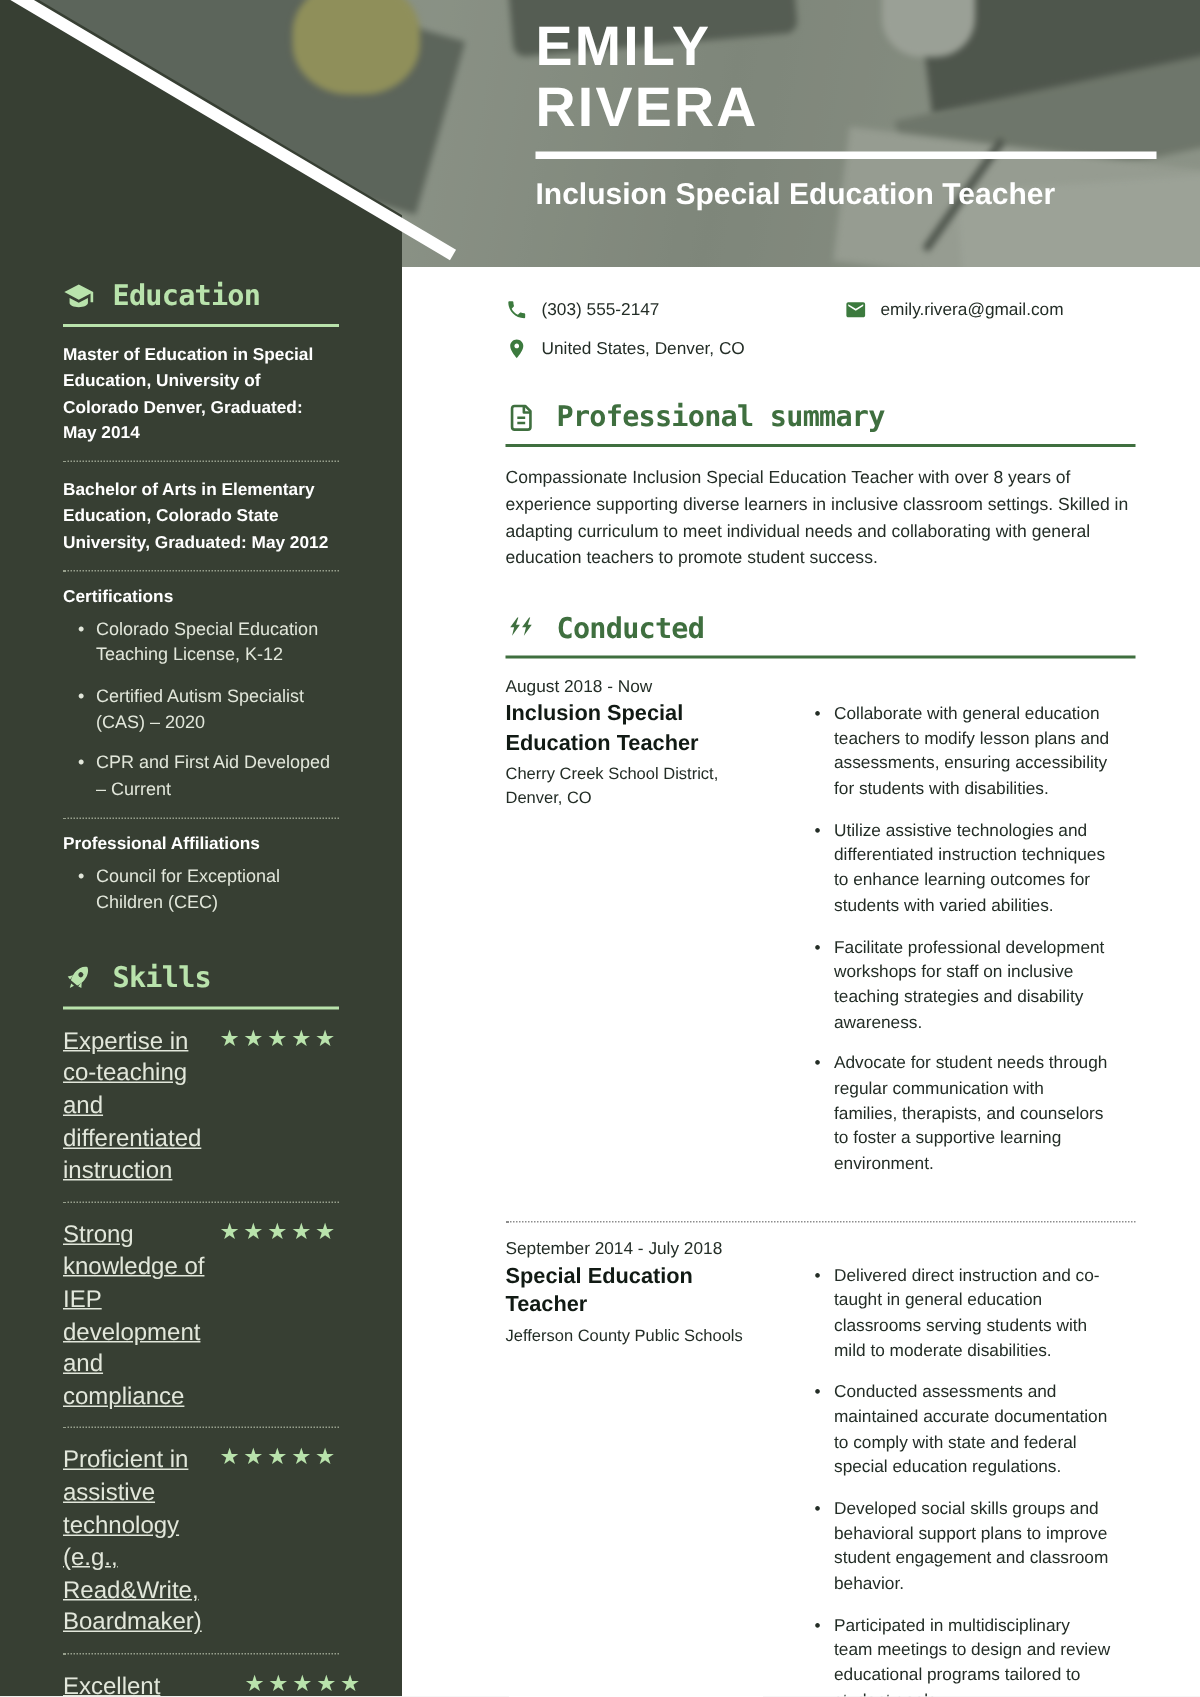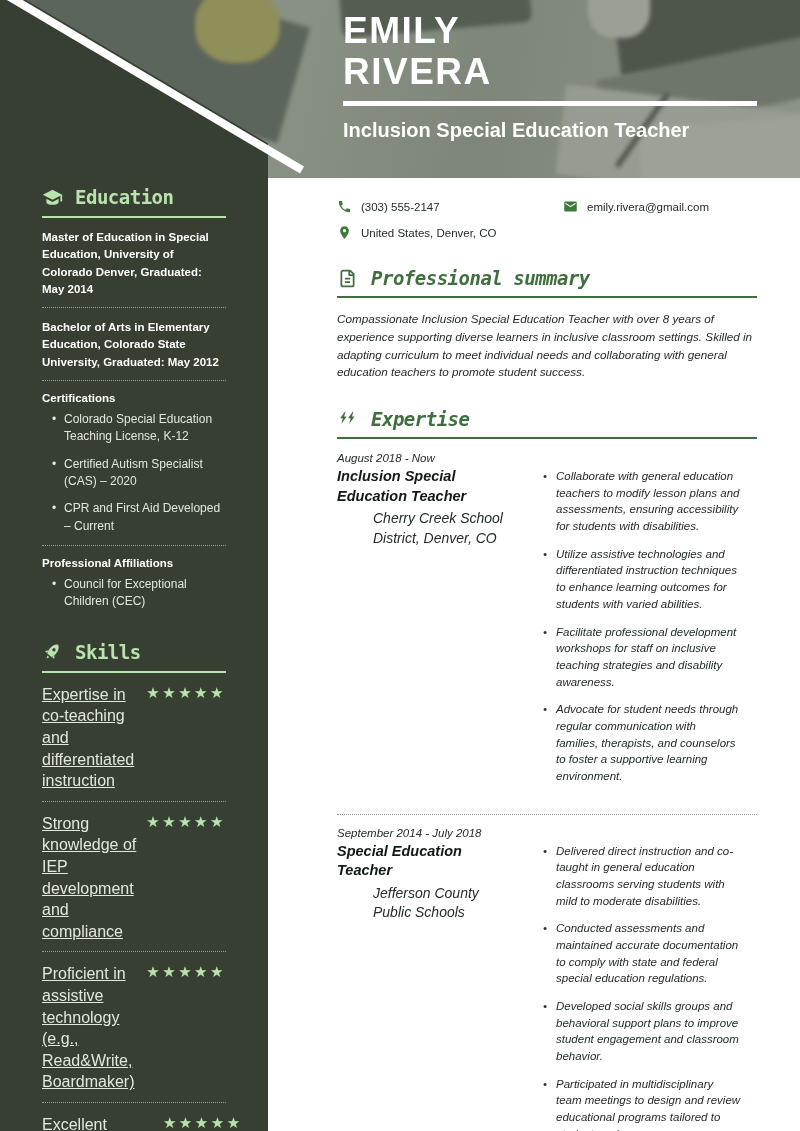--- a/index.html
+++ b/index.html
@@ -23,21 +23,21 @@
   .ph-blob-center{left:340px;top:-25px;width:190px;height:55px;background:#5a5f56;transform:rotate(-5deg);border-radius:8px;}
   .ph-screen{left:615px;top:-30px;width:200px;height:95px;background:#4e524a;transform:rotate(-7deg);}
   .ph-kbd-right{left:600px;top:55px;width:240px;height:60px;background:#888d81;transform:rotate(-12deg);}
   .ph-cup{left:588px;top:-10px;width:62px;height:48px;background:#d8d9d0;border-radius:0 0 26px 26px;}
   .ph-lemon{left:195px;top:-12px;width:85px;height:75px;background:#c4bb63;border-radius:45%;}
   .ph-paper1{left:560px;top:100px;width:260px;height:90px;background:#cfd1c6;transform:rotate(7deg);}
   .ph-paper2{left:640px;top:120px;width:220px;height:80px;background:#dadcd1;transform:rotate(-4deg);}
   .ph-pen{left:640px;top:85px;width:5px;height:90px;background:#474b44;transform:rotate(35deg);border-radius:3px;}
   .header-overlay{position:absolute;inset:0;background:rgba(80,90,80,0.45);}
 
-  .header-text{position:absolute;left:343px;top:10px;z-index:5;width:420px;}
+  .header-text{position:absolute;left:357px;top:10px;z-index:5;width:420px;}
   .name-line{font-size:37px;font-weight:700;color:#fff;letter-spacing:1.5px;line-height:41px;}
   .name-rule{width:414px;height:5px;background:#fff;margin-top:9px;}
   .header-title{margin-top:13px;font-size:20px;font-weight:700;color:#fff;}
 
   
   .diag{position:absolute;left:0;top:0;z-index:3;pointer-events:none;}
 
   
   .sidebar{position:absolute;left:0;top:0;width:268px;height:1131px;z-index:2;
     background:var(--sidebar-bg);color:#fff;
@@ -56,30 +56,30 @@
   .skills-section{margin-top:30px;}
   .skill-row{display:flex;justify-content:space-between;gap:8px;margin:11px 0 9px;}
   .skill-label{font-size:16px;color:var(--text-side);line-height:1.35;width:134px;text-decoration:underline;}
   .skill-stars{color:var(--star);font-size:15px;letter-spacing:2.5px;white-space:nowrap;line-height:1.2;}
 
   
   .main{position:absolute;left:296px;top:178px;width:504px;padding:21px 43px 0 41px;z-index:1;}
   .contact-grid{display:grid;grid-template-columns:226px 1fr;row-gap:11px;}
   .contact-item{display:flex;align-items:center;gap:9px;font-size:11.5px;color:var(--text-dark);}
   .contact-icon{width:15px;height:15px;color:var(--icon-green);flex:none;}
-  .section{margin-top:27px;font-style:italic;}
+  .section{margin-top:27px;}
   .sec-head{display:flex;align-items:center;gap:13px;padding-bottom:7px;
     border-bottom:2px solid var(--accent-dark);color:var(--accent-dark);}
   .summary-text{margin-top:12px;font-size:11.7px;line-height:1.52;color:var(--text-dark);}
   .jobs{margin-top:13px;}
   .job{display:flex;gap:16px;}
   .job-left{width:174px;flex:none;}
   .job-dates{font-size:11.5px;color:var(--text-dark);}
   .job-title{font-size:14.5px;font-weight:700;color:#111A14;line-height:1.35;margin-top:3px;}
-  .job-company{font-size:14px;color:var(--text-dark);margin-top:3px;line-height:1.4;margin-left:36px;}
+  .job-company{font-size:11px;color:var(--text-dark);margin-top:3px;line-height:1.4;}
   .job-bullets{list-style:none;margin:16px;padding:0;flex:1;}
   .job-bullets li{position:relative;padding-left:13px;font-size:11.5px;line-height:1.45;color:var(--text-dark);margin-bottom:11px;}
   .job-bullets li::before{content:"•";position:absolute;left:0;top:0;}
   .dotted-main{border:none;border-top:1px dotted #8D8D8D;margin:2px 0 12px;}
   .rocket{transform:rotate(40deg);}
 </style>
 </head>
 <body>
 
 <div class="page">
@@ -207,21 +207,21 @@
       </div>
       <p class="summary-text">Compassionate Inclusion Special Education Teacher with over 8 years of experience supporting diverse learners in inclusive classroom settings. Skilled in adapting curriculum to meet individual needs and collaborating with general education teachers to promote student success.</p>
     </section>
 
     <section class="section">
       <div class="sec-head">
         <svg class="sec-icon" viewBox="0 0 24 24" fill="currentColor">
           <path d="M9 3 3.6 10.5h3L5 17l6-8.5H8L9.8 3z"></path>
           <path d="M18 3l-5.4 7.5h3L14 17l6-8.5h-3L18.8 3z"></path>
         </svg>
-        <span class="head-txt">Expertise</span>
+        <span class="head-txt">Conducted</span>
       </div>
 
       <div class="jobs">
         <div class="job">
           <div class="job-left">
             <div class="job-dates">August 2018 - Now</div>
             <div class="job-title">Inclusion Special Education Teacher</div>
             <div class="job-company">Cherry Creek School District, Denver, CO</div>
           </div>
           <ul class="job-bullets">

